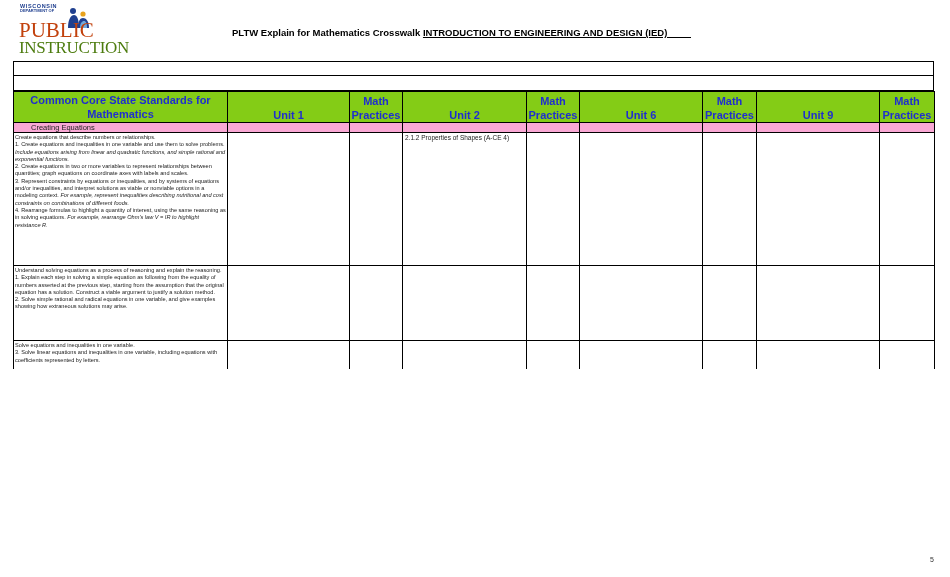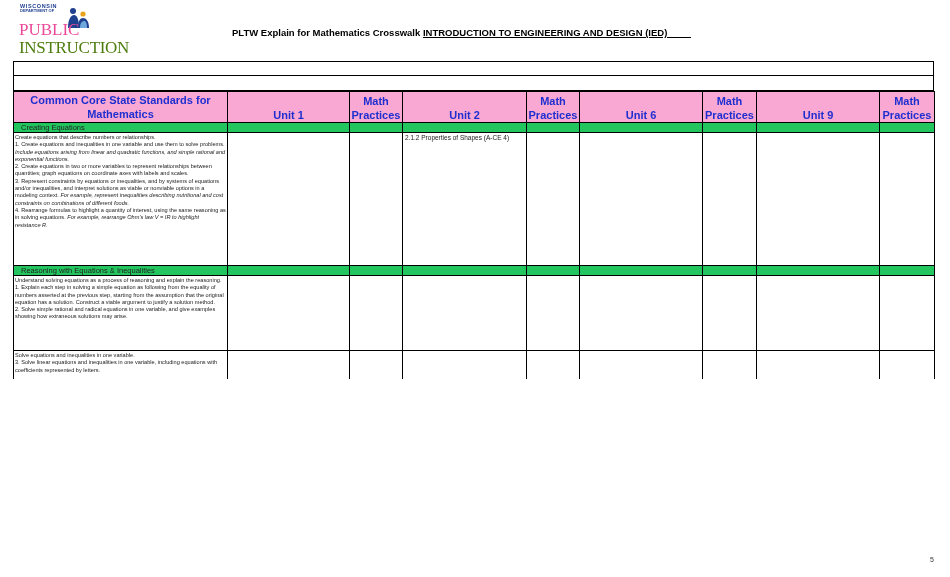--- a/index.html
+++ b/index.html
@@ -1,35 +1,35 @@
 <!DOCTYPE html>
 <html><head>
 <meta charset="utf-8">
 <style>
   html, body { margin:0; padding:0; background:#ffffff; }
   body { width:950px; height:577px; position:relative; overflow:hidden; font-family:"Liberation Sans", sans-serif; color:#000; }
   .logo { position:absolute; left:14px; top:3px; width:90px; height:55px; }
   .logo .wi { position:absolute; left:6px; top:0px; font-size:5.5px; font-weight:bold; color:#1f3f8f; letter-spacing:0.6px; }
   .logo .dept { position:absolute; left:6px; top:6px; font-size:4px; font-weight:bold; color:#1f3f8f; line-height:4.5px; }
-  .logo .public { position:absolute; left:5px; top:17px; font-family:"Liberation Serif", serif; font-size:17px; color:#ec4899; line-height:20px; }
+  .logo .public { position:absolute; left:5px; top:17px; font-family:"Liberation Serif", serif; font-size:21px; color:#c2410c; line-height:20px; }
   .logo .instr { position:absolute; left:5px; top:36px; font-family:"Liberation Serif", serif; font-size:17px; color:#4d7c0f; line-height:18px; letter-spacing:-0.3px; }
   .logo .icon { position:absolute; left:50px; top:4px; width:28px; height:22px; }
   .title { position:absolute; left:232px; top:27px; font-size:9.5px; font-weight:bold; white-space:nowrap; }
   .title .sub { text-decoration:underline; }
   .title .pad { display:inline-block; width:24px; border-bottom:1px solid #000; height:9px; vertical-align:bottom; }
   .pagenum { position:absolute; left:930px; top:556px; font-size:7px; color:#333; }
 
   .grid { position:absolute; left:13px; top:61px; width:921px; }
   .toprow1 { height:15px; border:1.5px solid #000; border-bottom:1px solid #000; box-sizing:border-box; }
   .toprow2 { height:15px; border-left:1.5px solid #000; border-right:1.5px solid #000; border-bottom:1.5px solid #000; box-sizing:border-box; }
   table { border-collapse:collapse; table-layout:fixed; width:921px; }
   td, th { border:1px solid #000; padding:0; vertical-align:top; overflow:hidden; }
-  th { background:#f9a8d4; color:#1f2fcf; font-weight:bold; font-size:11px; text-align:center; vertical-align:bottom; line-height:14px; height:30px; }
+  th { background:#84cc16; color:#1f2fcf; font-weight:bold; font-size:11px; text-align:center; vertical-align:bottom; line-height:14px; height:30px; }
   th.ccss { vertical-align:middle; }
-  tr.section td { background:#22c55e; font-size:7.5px; line-height:9px; height:9px; padding-left:7px; color:#222; }
+  tr.section td { background:#f9a8d4; font-size:7.5px; line-height:9px; height:9px; padding-left:17px; color:#222; }
   td.std { font-size:5.6px; line-height:7.3px; padding:1px 1px 0 1px; color:#222; }
   td.std i { font-style:italic; }
   td.cell { font-size:6.5px; line-height:8px; padding:1px 2px; color:#222; }
   tr.tail td { border-bottom:none; }
 </style>
 </head>
 <body>
 
 <div class="logo">
   <div class="wi">WISCONSIN</div>
@@ -105,31 +105,20 @@
         <td class="cell"></td>
         <td class="cell"></td>
         <td class="cell">2.1.2 Properties of Shapes (A-CE 4)</td>
         <td class="cell"></td>
         <td class="cell"></td>
         <td class="cell"></td>
         <td class="cell"></td>
         <td class="cell"></td>
       </tr>
 
-      <tr class="section">
-        <td>Reasoning with Equations &amp; Inequalities</td>
-        <td></td>
-          <td></td>
-          <td></td>
-          <td></td>
-        <td></td>
-          <td></td>
-          <td></td>
-          <td></td>
-      </tr>
       <tr style="height:75px">
         <td class="std">
           <span>Understand solving equations as a process of reasoning and explain the reasoning.</span><br>
           <span>1. Explain each step in solving a simple equation as following from the equality of numbers asserted at the previous step, starting from the assumption that the original equation has a solution. Construct a viable argument to justify a solution method.</span><br>
           <span>2. Solve simple rational and radical equations in one variable, and give examples showing how extraneous solutions may arise.</span>
         </td>
         <td class="cell"></td>
         <td class="cell"></td>
         <td class="cell"></td>
         <td class="cell"></td>

